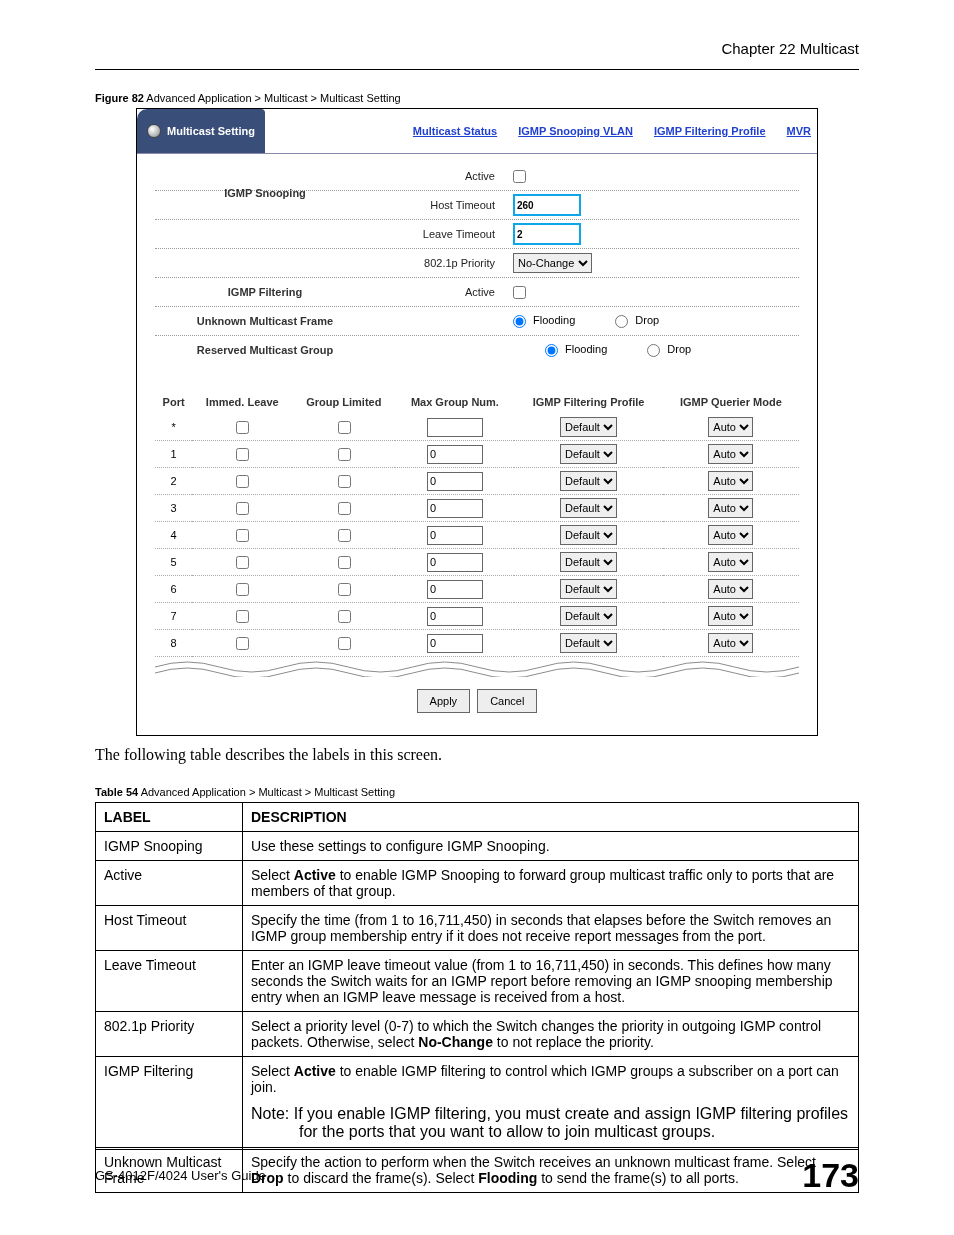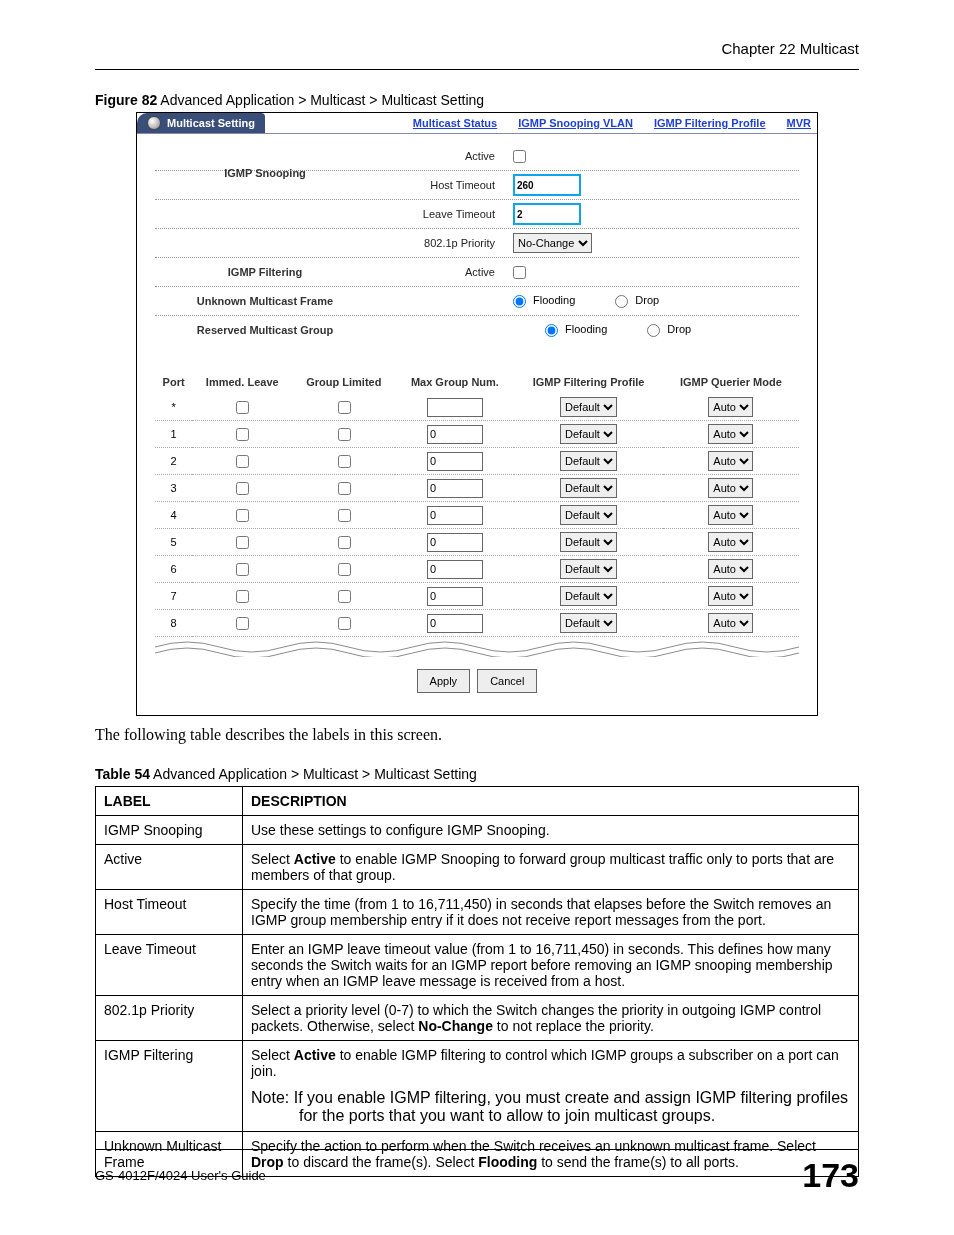--- a/index.html
+++ b/index.html
@@ -18,21 +18,21 @@
   .header-line {
     border-top: 1px solid #000;
     margin-bottom: 6px;
   }
   .chapter-header {
     text-align: right;
     font-size: 15px;
     margin-bottom: 12px;
   }
   .section-title {
-    font-size: 14px;
+    font-size: 11px;
     margin: 22px 0 4px 0;
   }
   .section-title .bold { font-weight: bold; }
 
   
   .figure-shot {
     border: 1px solid #000;
     width: 680px;
     margin: 0 auto;
     background: #fff;
@@ -42,21 +42,21 @@
     display: flex;
     align-items: stretch;
     border-bottom: 1px solid #88a;
     font-size: 11px;
     background: #fff;
   }
   .tab-active {
     background: linear-gradient(#3a4e7a, #3a4e7a);
     color: #fff;
     font-weight: bold;
-    padding: 3px 10px;
+    padding: 15px 10px;
     border-top-left-radius: 10px;
     border-top-right-radius: 4px;
     display: flex;
     align-items: center;
   }
   .tab-active .dot {
     width: 12px; height:12px; border-radius:50%;
     background: radial-gradient(circle at 35% 35%, #fff, #888);
     margin-right:6px;
     border:1px solid #444;

